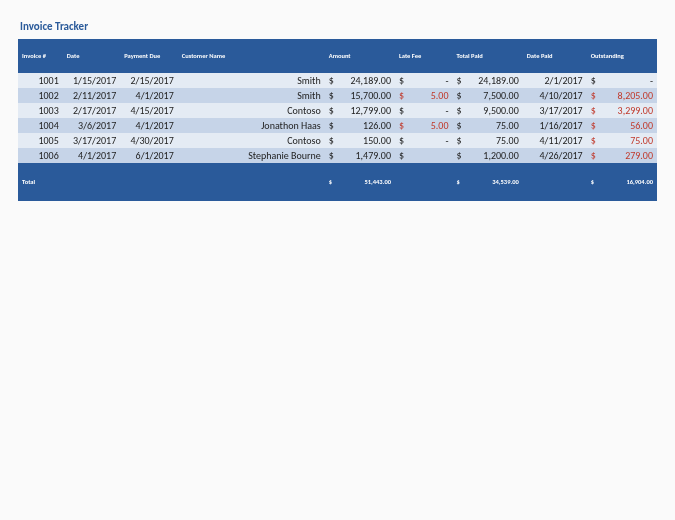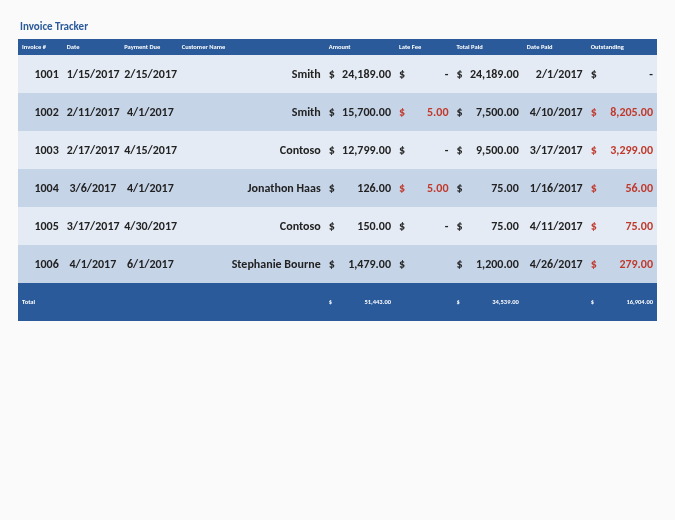--- a/index.html
+++ b/index.html
@@ -21,28 +21,27 @@
   }
   table {
     border-collapse: collapse;
     width: 100%;
     table-layout: fixed;
   }
   thead tr { background: #2a5a9a; color: #fff; }
   thead th {
     text-align: left;
     font-weight: bold;
-    padding: 4px 4px;
+    padding: 13px 4px;
     font-size: 6.5px;
   }
   tbody td {
-    padding: 12px 4px;
-    font-size: 12px;
+    padding: 1px 4px;
+    font-size: 10px;
     white-space: nowrap;
-    font-weight: bold;
   }
   tbody tr.even { background: #e4ebf4; }
   tbody tr.odd  { background: #c6d4e8; margin-top: 29px; }
   tfoot tr { background: #2a5a9a; color: #fff; font-weight: bold; }
   tfoot td { padding: 15px 4px; font-size: 6.5px; }
   .right { text-align: right; }
   .left  { text-align: right; }
   .cur-wrap { display: flex; justify-content: space-between; }
   .cur-sym { padding-right: 4px; }
   .neg { color: #c0392b; }

